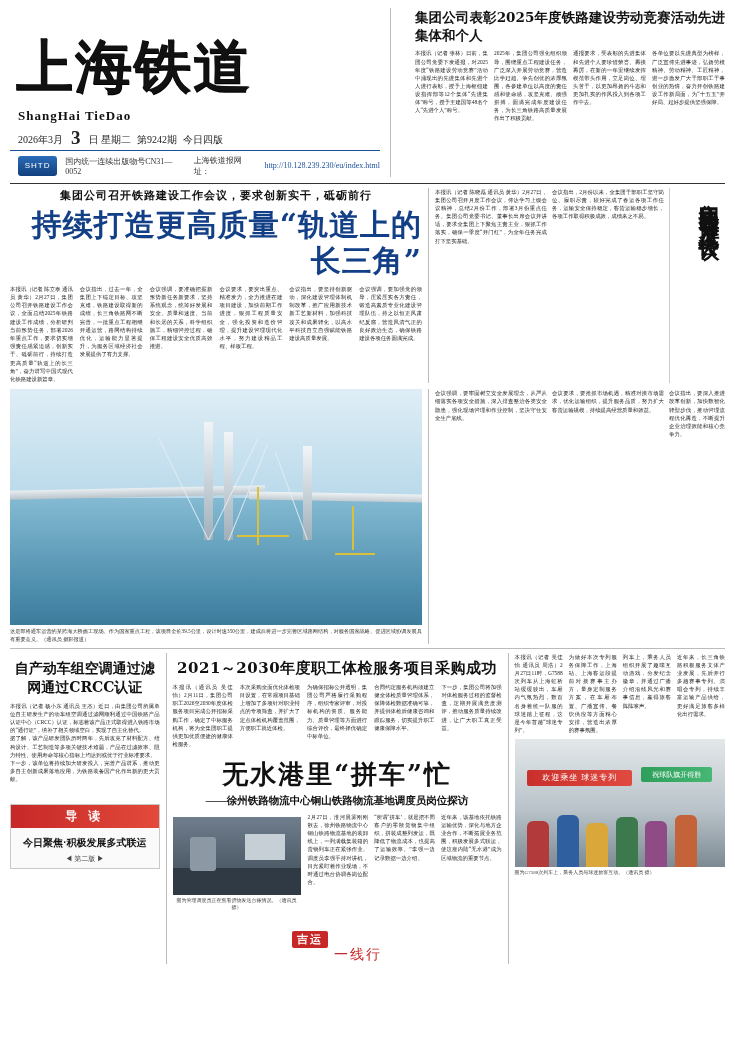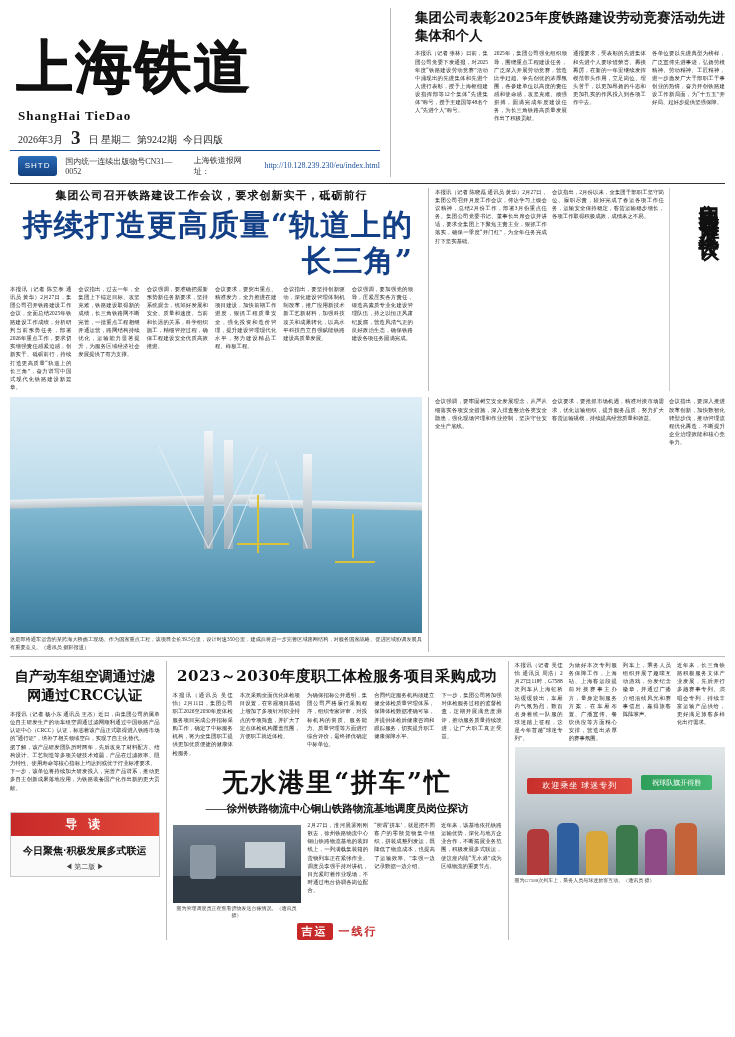--- a/index.html
+++ b/index.html
@@ -65,21 +65,21 @@
     font-family:"DejaVu Serif", serif;
     text-align:justify;
   }
   .tr-cols { display:flex; gap:6px; margin-top:5px; }
   .tr-col { flex:1; font-size:5.4px; line-height:1.5; text-align:justify; color:#222; }
 
   hr.rule { border:none; border-top:1px solid #333; margin:6px 0 4px; }
   hr.thin { border:none; border-top:1px solid #bbb; margin:4px 0; }
 
   
-  .lead-wrap { display:flex; gap:15px; margin-top:4px; }
+  .lead-wrap { display:flex; gap:6px; margin-top:4px; }
   .lead-main { width:490px; }
   .lead-kicker { text-align:center; font-size:11px; font-weight:bold; letter-spacing:1px; }
   .lead-head {
     font-family:"DejaVu Serif", serif;
     font-weight:bold;
     font-size:30px;
     color:#123f86;
     text-align:right;
     letter-spacing:1px;
     line-height:1.2;
@@ -180,21 +180,21 @@
     border-radius:2px;
   }
   .figure { position:absolute; bottom:0; border-radius:6px 6px 0 0; }
 
   .jiyun {
     display:flex; align-items:center; justify-content:center; gap:6px;
     margin-top:4px;
   }
   .jiyun .box { background:#c62828; color:#fff; font-weight:bold; font-size:11px;
     padding:1px 5px; border-radius:2px; letter-spacing:2px; }
-  .jiyun .txt { font-size:11px; font-weight:bold; color:#c62828; letter-spacing:2px; }
+  .jiyun .txt { font-size:14px; font-weight:normal; color:#c62828; letter-spacing:2px;margin-top:31px; }
 
   .vert-divider { width:1px; background:#bbb; }
 </style>
 </head>
 <body>
 
 <div class="page">
 
   <div class="masthead">
     <div class="mast-left">
@@ -291,21 +291,21 @@
       <div class="daodu">
         <div class="daodu-head">导 读</div>
         <div class="daodu-body">今日聚焦·积极发展多式联运</div>
         <div class="daodu-foot">◀ 第二版 ▶</div>
       </div>
     </div>
 
     <div class="vert-divider"></div>
 
     <div class="mid-col">
-      <div class="mid-title">2023～2030年度职工体检服务项目采购成功</div>
+      <div class="mid-title">2021～2030年度职工体检服务项目采购成功</div>
       <div class="mid-cols">
         <div class="c">本报讯（通讯员 吴佳怡）2月11日，集团公司职工2026至2030年度体检服务项目完成公开招标采购工作，确定了中标服务机构，将为全集团职工提供更加优质便捷的健康体检服务。</div>
         <div class="c">本次采购全面优化体检项目设置，在常规项目基础上增加了多项针对职业特点的专项筛查，并扩大了定点体检机构覆盖范围，方便职工就近体检。</div>
         <div class="c">为确保招标公开透明，集团公司严格履行采购程序，组织专家评审，对投标机构的资质、服务能力、质量管理等方面进行综合评价，最终择优确定中标单位。</div>
         <div class="c">合同约定服务机构须建立健全体检质量管理体系，保障体检数据准确可靠，并提供体检后健康咨询和跟踪服务，切实提升职工健康保障水平。</div>
         <div class="c">下一步，集团公司将加强对体检服务过程的监督检查，定期开展满意度测评，推动服务质量持续改进，让广大职工真正受益。</div>
       </div>
 
       <div class="mid-big">无水港里“拼车”忙</div>
       <div class="mid-sub">——徐州铁路物流中心铜山铁路物流基地调度员岗位探访</div>

